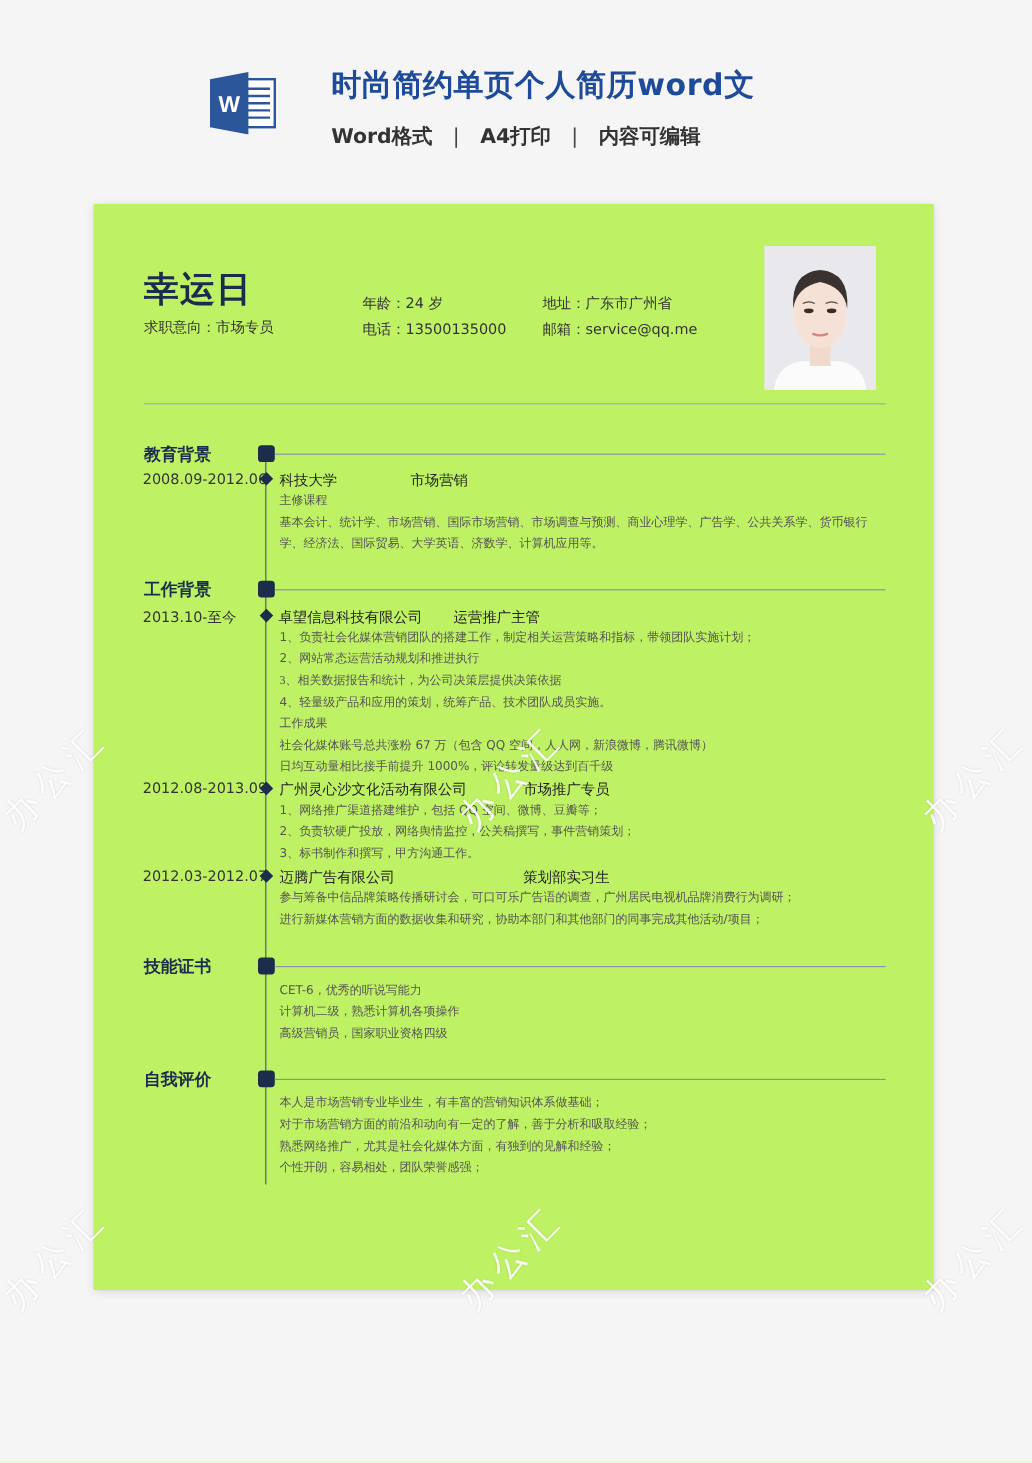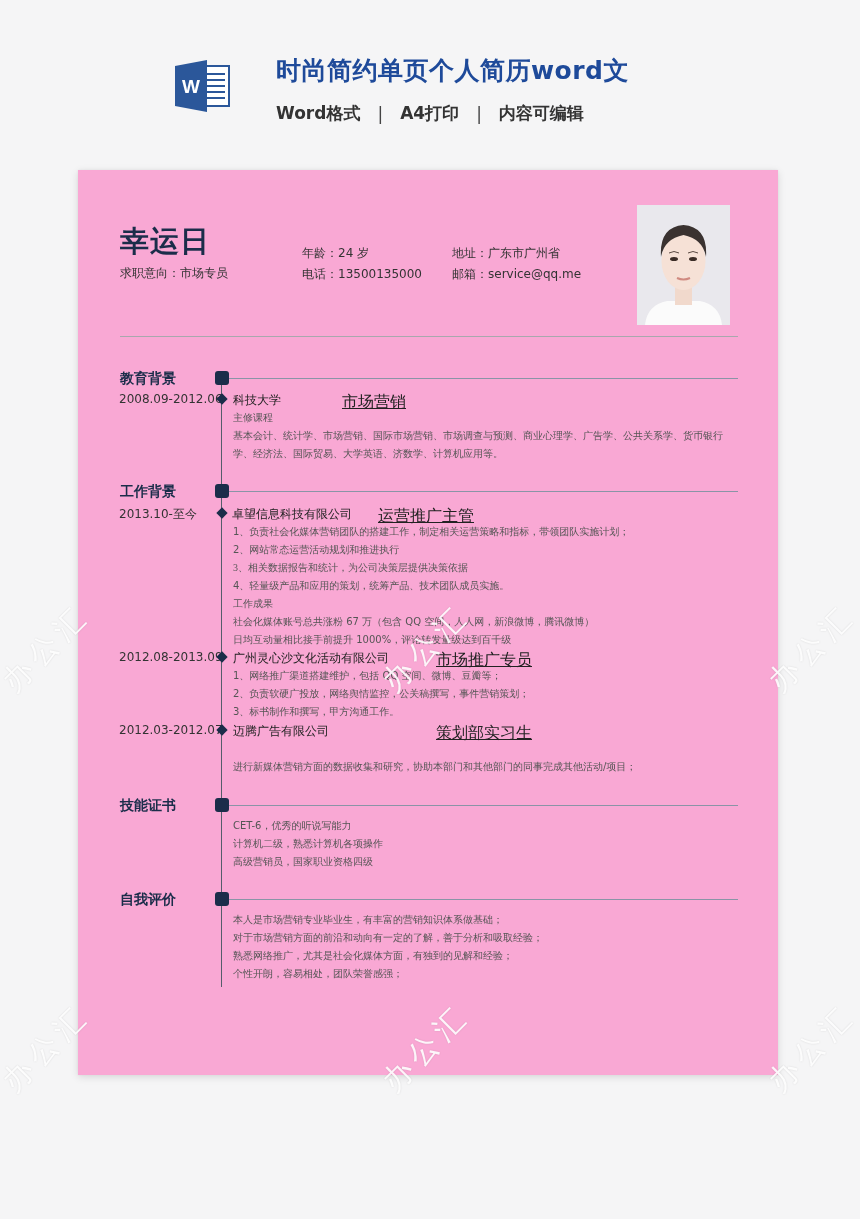--- a/index.html
+++ b/index.html
@@ -22,21 +22,21 @@
   .banner-sub {
     position: absolute; left: 276px; top: 102px;
     font-size: 17px; font-weight: bold; color: #333; white-space: nowrap;
     display: flex; align-items: center;
   }
   .banner-sub .sep { margin: 0 17px; font-weight: normal; color: #444; }
 
   
   .page {
     position: absolute; left: 78px; top: 170px; width: 700px; height: 905px;
-    background: #f9a8d4;
+    background: #bef264;
     box-shadow: 0 2px 8px rgba(0,0,0,0.12), 0 0 2px rgba(0,0,0,0.06);
   }
   .name {
     position: absolute; left: 42px; top: 52px;
     font-size: 29px; font-weight: bold; color: #1b2d4a; letter-spacing: 1px;
   }
   .intent { position: absolute; left: 42px; top: 95px; font-size: 12px; color: #333; white-space: nowrap; }
   .info { position: absolute; font-size: 12px; color: #333; white-space: nowrap; }
   .photo {
     position: absolute; left: 559px; top: 35px; width: 93px; height: 120px;
@@ -51,21 +51,21 @@
   }
   .node {
     position: absolute; left: 137px; width: 14px; height: 14px; border-radius: 3px; background: #1b2d4a;
   }
   .section-rule { position: absolute; left: 151px; width: 509px; height: 1px; background: #8a94a6; }
   .diamond {
     position: absolute; left: 139.5px; width: 8px; height: 8px; background: #1b2d4a; transform: rotate(45deg);
   }
   .date { position: absolute; left: 41px; font-size: 12px; color: #333; white-space: nowrap; }
   .org { position: absolute; left: 154px; font-size: 12px; color: #222; white-space: nowrap; }
-  .role { position: absolute; font-size: 16px; color: #222; white-space: nowrap; text-decoration: underline; }
+  .role { position: absolute; font-size: 12px; color: #222; white-space: nowrap; }
   .line { position: absolute; left: 155px; font-size: 10px; color: #555; white-space: nowrap; line-height: 14px; }
 
   
   .wm {
     position: absolute; font-size: 30px; color: rgba(255,255,255,0.9);
     text-shadow: 0 0 2px rgba(0,0,0,0.12); transform: rotate(-45deg);
     letter-spacing: 6px; white-space: nowrap; pointer-events: none;
   }
 </style>
 </head>
@@ -156,20 +156,21 @@
   <div class="org" style="top:480px; left:155px;">广州灵心沙文化活动有限公司</div>
   <div class="role" style="top:480px; left:358px;">市场推广专员</div>
   <div class="line" style="top:499px;">1、网络推广渠道搭建维护，包括 QQ 空间、微博、豆瓣等；</div>
   <div class="line" style="top:517px;">2、负责软硬广投放，网络舆情监控，公关稿撰写，事件营销策划；</div>
   <div class="line" style="top:535px;">3、标书制作和撰写，甲方沟通工作。</div>
 
   <div class="date" style="top:553px;">2012.03-2012.07</div>
   <div class="diamond" style="top:556px;"></div>
   <div class="org" style="top:553px; left:155px;">迈腾广告有限公司</div>
   <div class="role" style="top:553px; left:358px;">策划部实习生</div>
+  <div class="line" style="top:572px;">参与筹备中信品牌策略传播研讨会，可口可乐广告语的调查，广州居民电视机品牌消费行为调研；</div>
   <div class="line" style="top:590px;">进行新媒体营销方面的数据收集和研究，协助本部门和其他部门的同事完成其他活动/项目；</div>
 
   <div class="section-title" style="top:627px;">技能证书</div>
   <div class="node" style="top:628px;"></div>
   <div class="section-rule" style="top:635px;"></div>
   <div class="line" style="top:649px;">CET-6，优秀的听说写能力</div>
   <div class="line" style="top:667px;">计算机二级，熟悉计算机各项操作</div>
   <div class="line" style="top:685px;">高级营销员，国家职业资格四级</div>
 
   <div class="section-title" style="top:721px;">自我评价</div>

